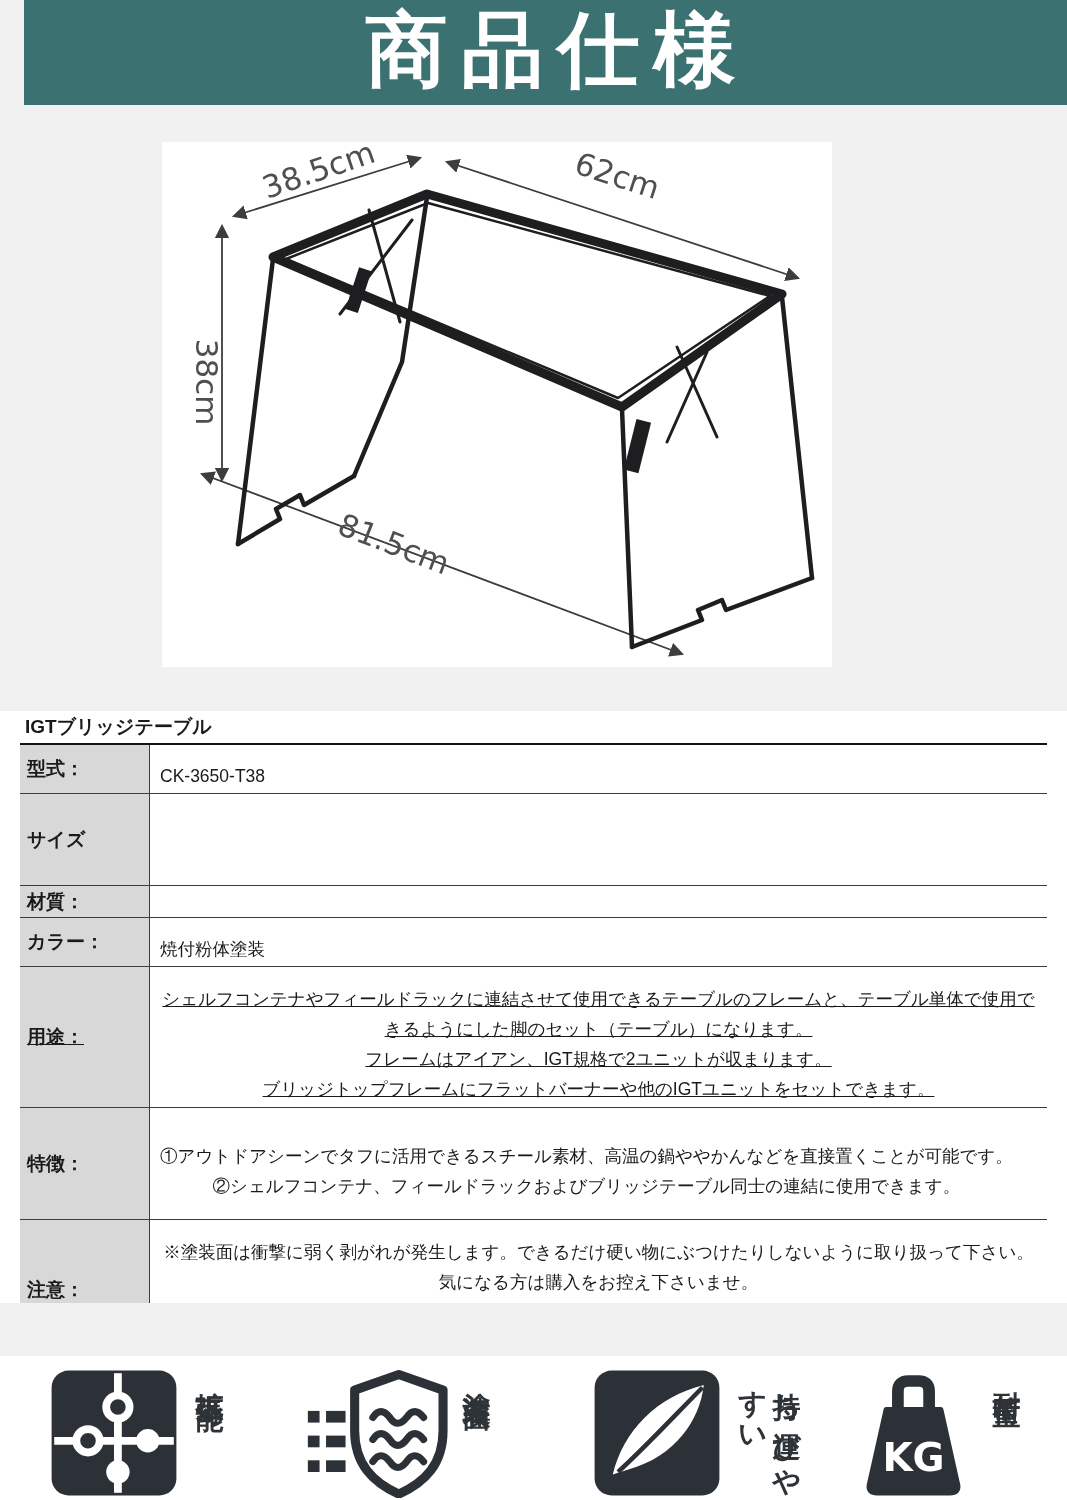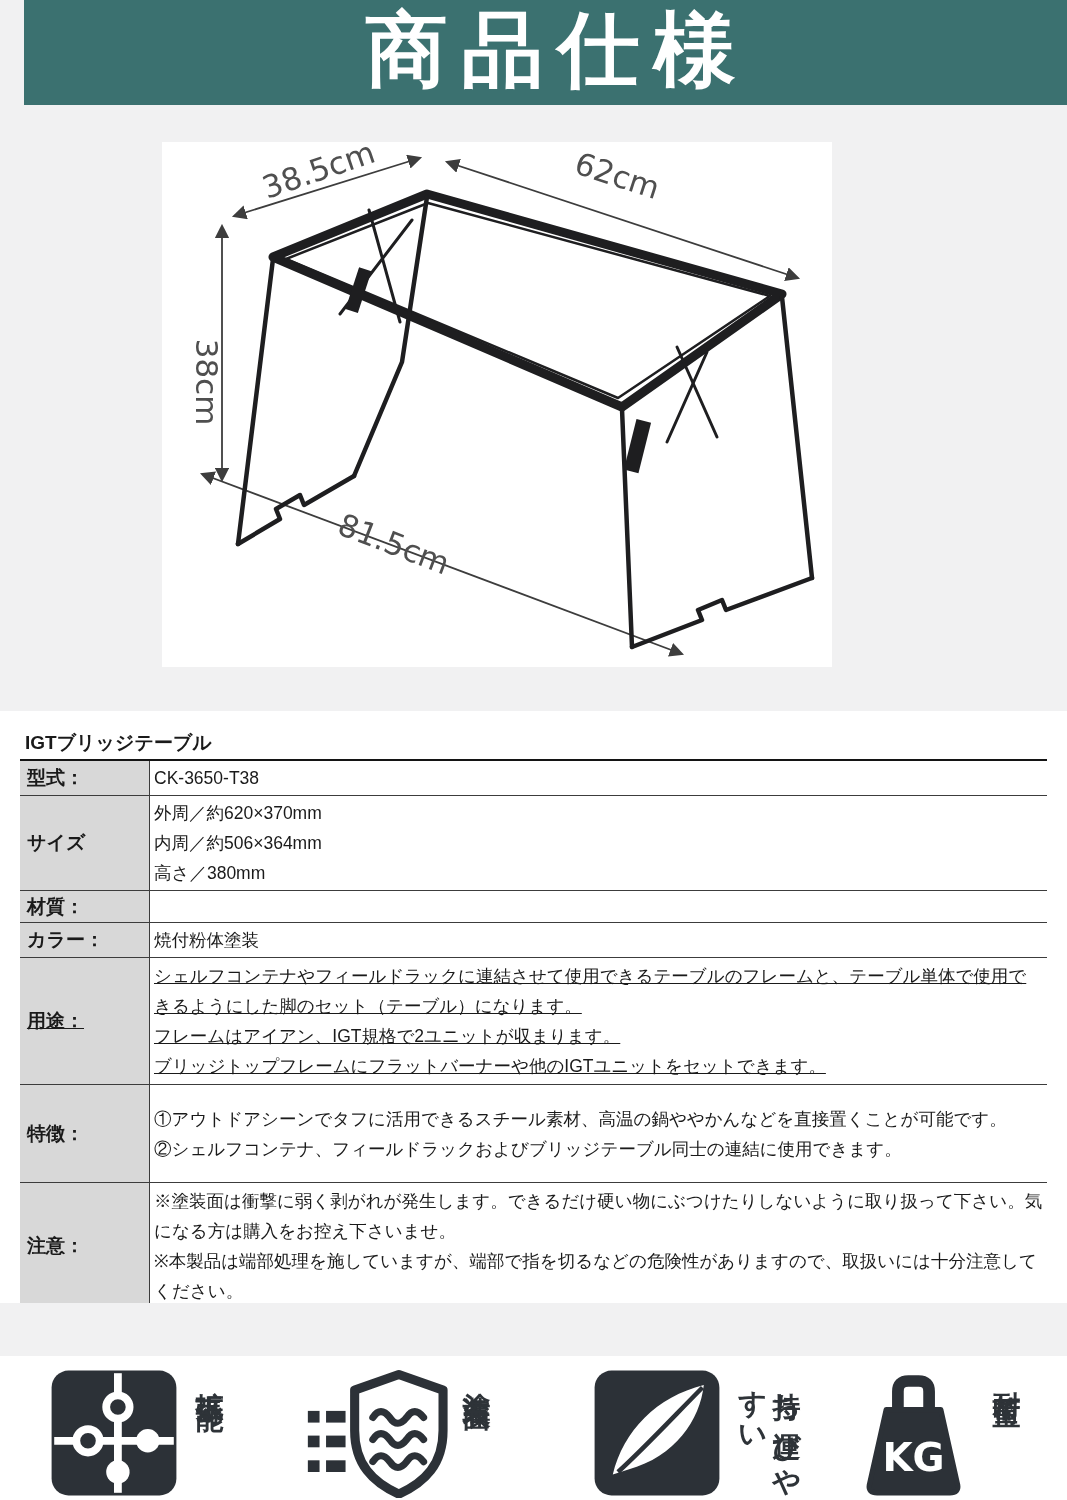--- a/index.html
+++ b/index.html
@@ -22,36 +22,36 @@
   .hero{position:absolute;left:0;top:105px;width:1067px;height:606px;background:#f1f1f2;}
   .image-card{
     position:absolute;left:162px;top:37px;width:670px;height:525px;background:#ffffff;
   }
   .image-card svg{display:block;}
   .dim-text{fill:#4f4f4f;font-size:31px;font-family:"DejaVu Sans", sans-serif;}
   
   .spec-section{
     position:absolute;left:0;top:711px;width:1067px;height:592px;background:#ffffff;
   }
-  .spec-table{position:absolute;left:20px;top:16px;width:1027px;}
+  .spec-table{position:absolute;left:20px;top:0;width:1027px;text-align:center;}
   .spec-caption{
     height:32px;display:flex;align-items:center;
     font-size:19px;font-weight:bold;padding-left:5px;
     border-bottom:2px solid #141414;background:#ffffff;
   }
   .spec-row{display:flex;border-bottom:1px solid #3c3c3c;background:#ffffff;}
   .spec-label{
     width:130px;flex:0 0 130px;background:#d8d8d8;border-right:1px solid #3c3c3c;
     display:flex;align-items:center;padding-left:7px;box-sizing:border-box;
     font-weight:bold;font-size:19px;
   }
   .spec-value{
-    flex:1;padding:2px 4px;box-sizing:border-box;
+    flex:1;padding:2px 10px;box-sizing:border-box;
     font-size:17.5px;line-height:30px;white-space:pre-line;
-    display:flex;align-items:center;
+    display:flex;align-items:center;margin-top:14px;
   }
   .h-one{min-height:31px;}
   .h-size{min-height:91px;}
   .h-use{min-height:126px;text-decoration:underline;}
   .h-feat{min-height:97px;}
   .h-note{min-height:126px;}
   
   .features-gap{position:absolute;left:0;top:1303px;width:1067px;height:53px;background:#f1f1f2;}
   .features{position:absolute;left:0;top:1356px;width:1067px;height:144px;background:#ffffff;}
   .feature-icon{position:absolute;top:12px;}
@@ -122,23 +122,20 @@
 <section class="spec-section">
   <div class="spec-table">
     <div class="spec-caption">IGTブリッジテーブル</div>
 
     <div class="spec-row">
       <div class="spec-label h-one">型式：</div>
       <div class="spec-value h-one">CK-3650-T38</div>
     </div>
     <div class="spec-row">
       <div class="spec-label h-size">サイズ</div>
-      <div class="spec-value h-size">外周／約620×370mm
-内周／約506×364mm
-高さ／380mm</div>
     </div>
     <div class="spec-row">
       <div class="spec-label h-one">材質：</div>
     </div>
     <div class="spec-row">
       <div class="spec-label h-one">カラー：</div>
       <div class="spec-value h-one">焼付粉体塗装</div>
     </div>
     <div class="spec-row">
       <div class="spec-label h-use">用途：</div>

